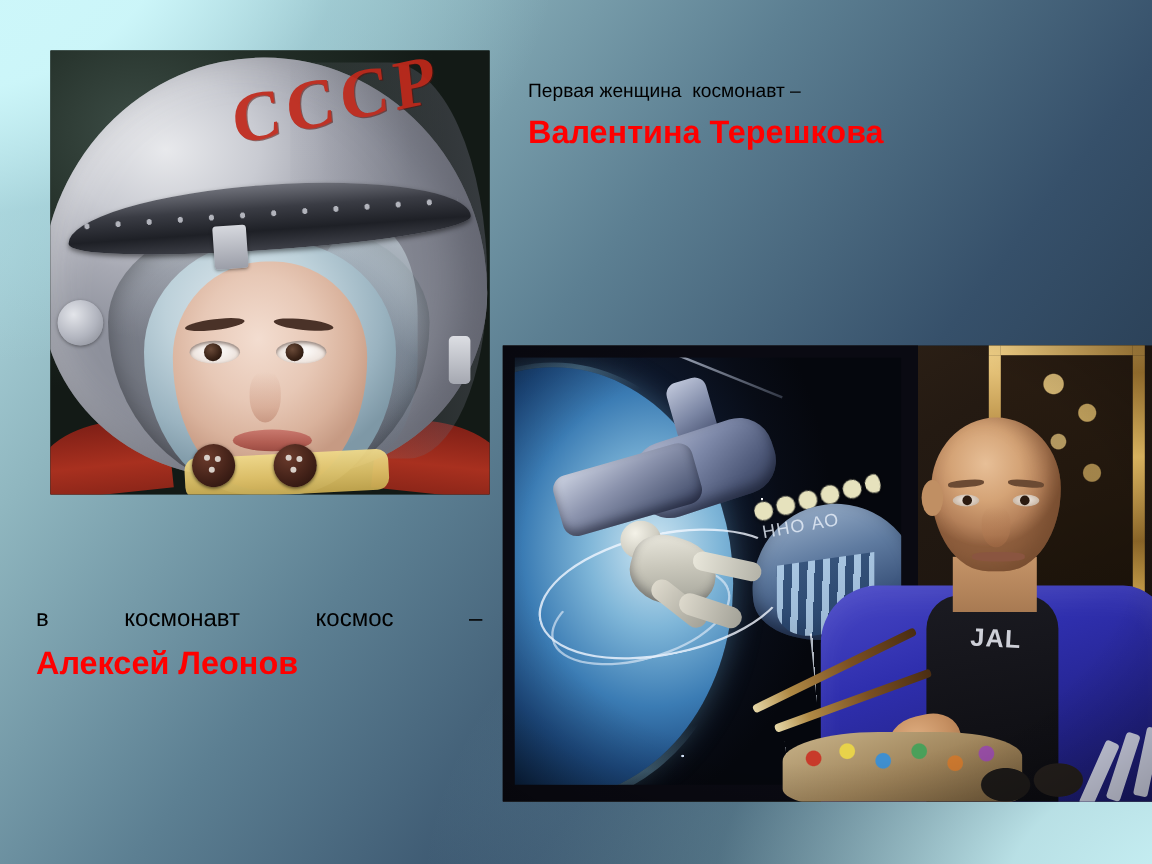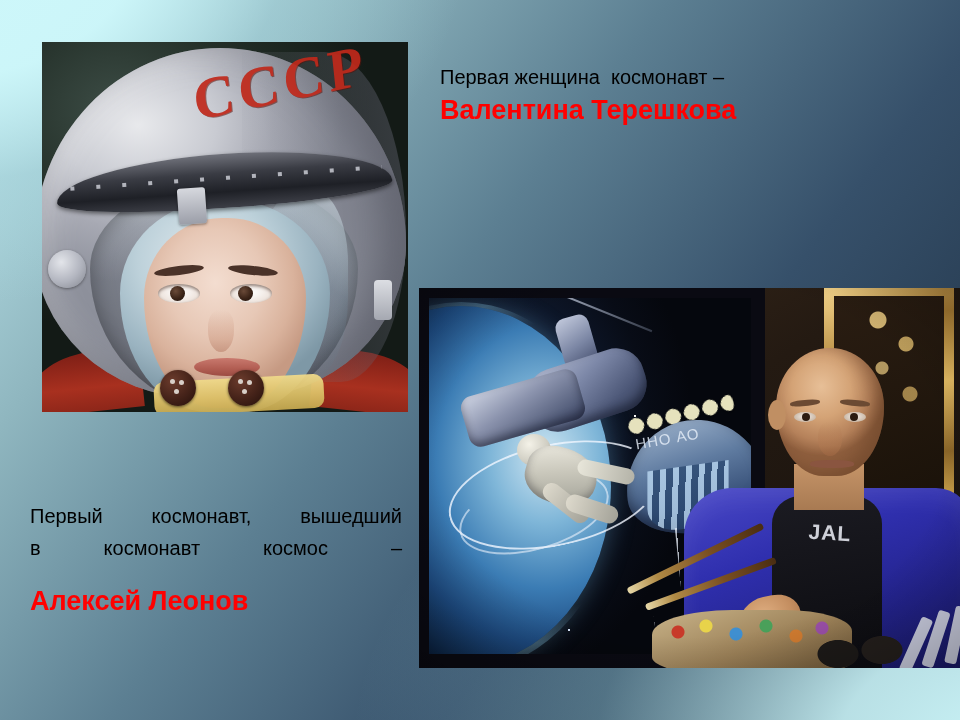--- a/index.html
+++ b/index.html
@@ -718,21 +718,21 @@
     width: 480px;
   }
   .caption-leonov {
     position: absolute;
     left: 30px;
     top: 500px;
     width: 372px;
   }
   .cap-line {
     font-family: "Liberation Sans", sans-serif;
-    font-size: 20px;
+    font-size: 16px;
     line-height: 30px;
     color: #000000;
     white-space: pre;
   }
   .cap-just {
     font-family: "Liberation Sans", sans-serif;
     font-size: 20px;
     line-height: 32px;
     color: #000000;
     text-align: justify;
@@ -745,21 +745,21 @@
     font-weight: 700;
     color: #ff0000;
     white-space: pre;
   }
   .cap-name-leonov {
     font-family: "Liberation Sans", sans-serif;
     font-size: 27px;
     line-height: 38px;
     font-weight: 700;
     color: #ff0000;
-    margin-top: 18px;
+    margin-top: 2px;
     white-space: pre;
   }
 </style>
 </head>
 <body>
 
 <div class="slide">
 
   <div class="photo-tereshkova">
     <div class="ter-bg"></div>
@@ -848,18 +848,17 @@
 
     <div class="leo-vignette"></div>
   </div>
 
   <div class="caption-tereshkova">
     <div class="cap-line">Первая женщина  космонавт –</div>
     <div class="cap-name">Валентина Терешкова</div>
   </div>
 
   <div class="caption-leonov">
-    <div class="cap-just">Первый космонавт, вышедший</div>
     <div class="cap-just">в космонавт космос –</div>
     <div class="cap-name-leonov">Алексей Леонов</div>
   </div>
 
 </div>
 
 </body></html>

